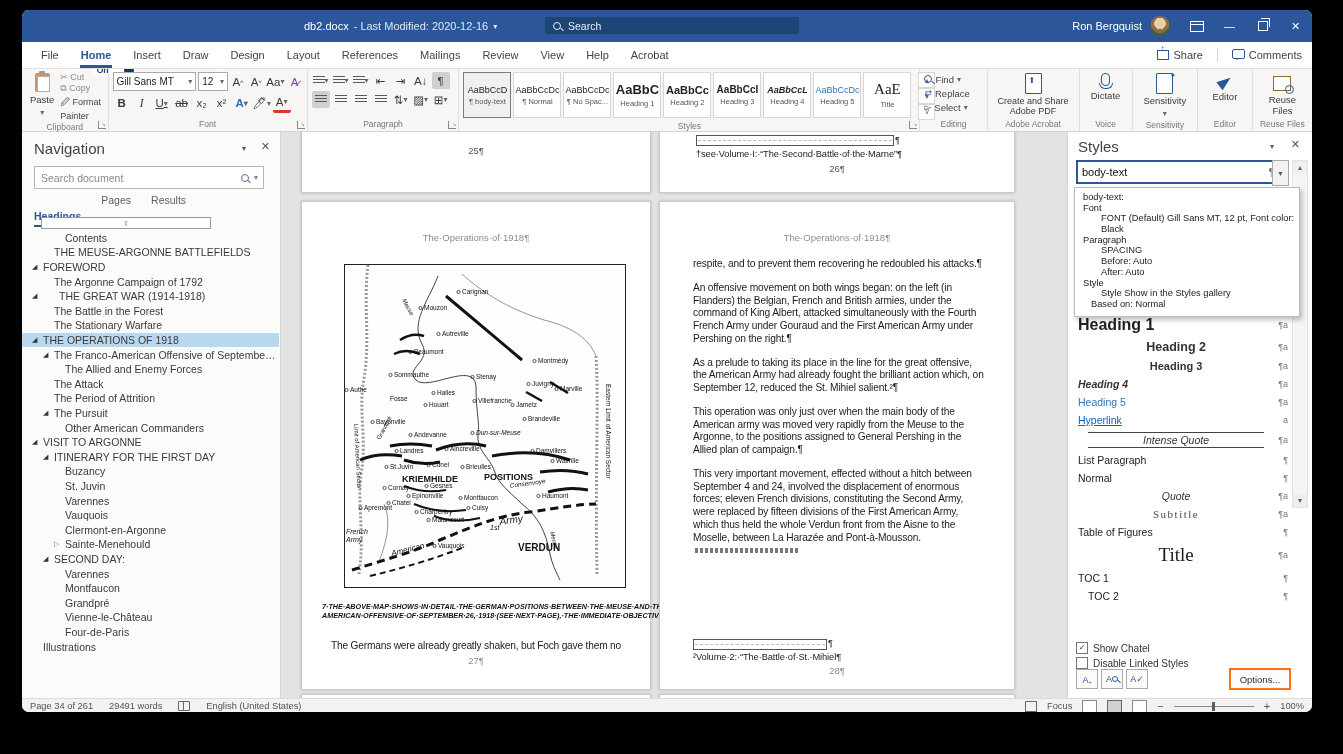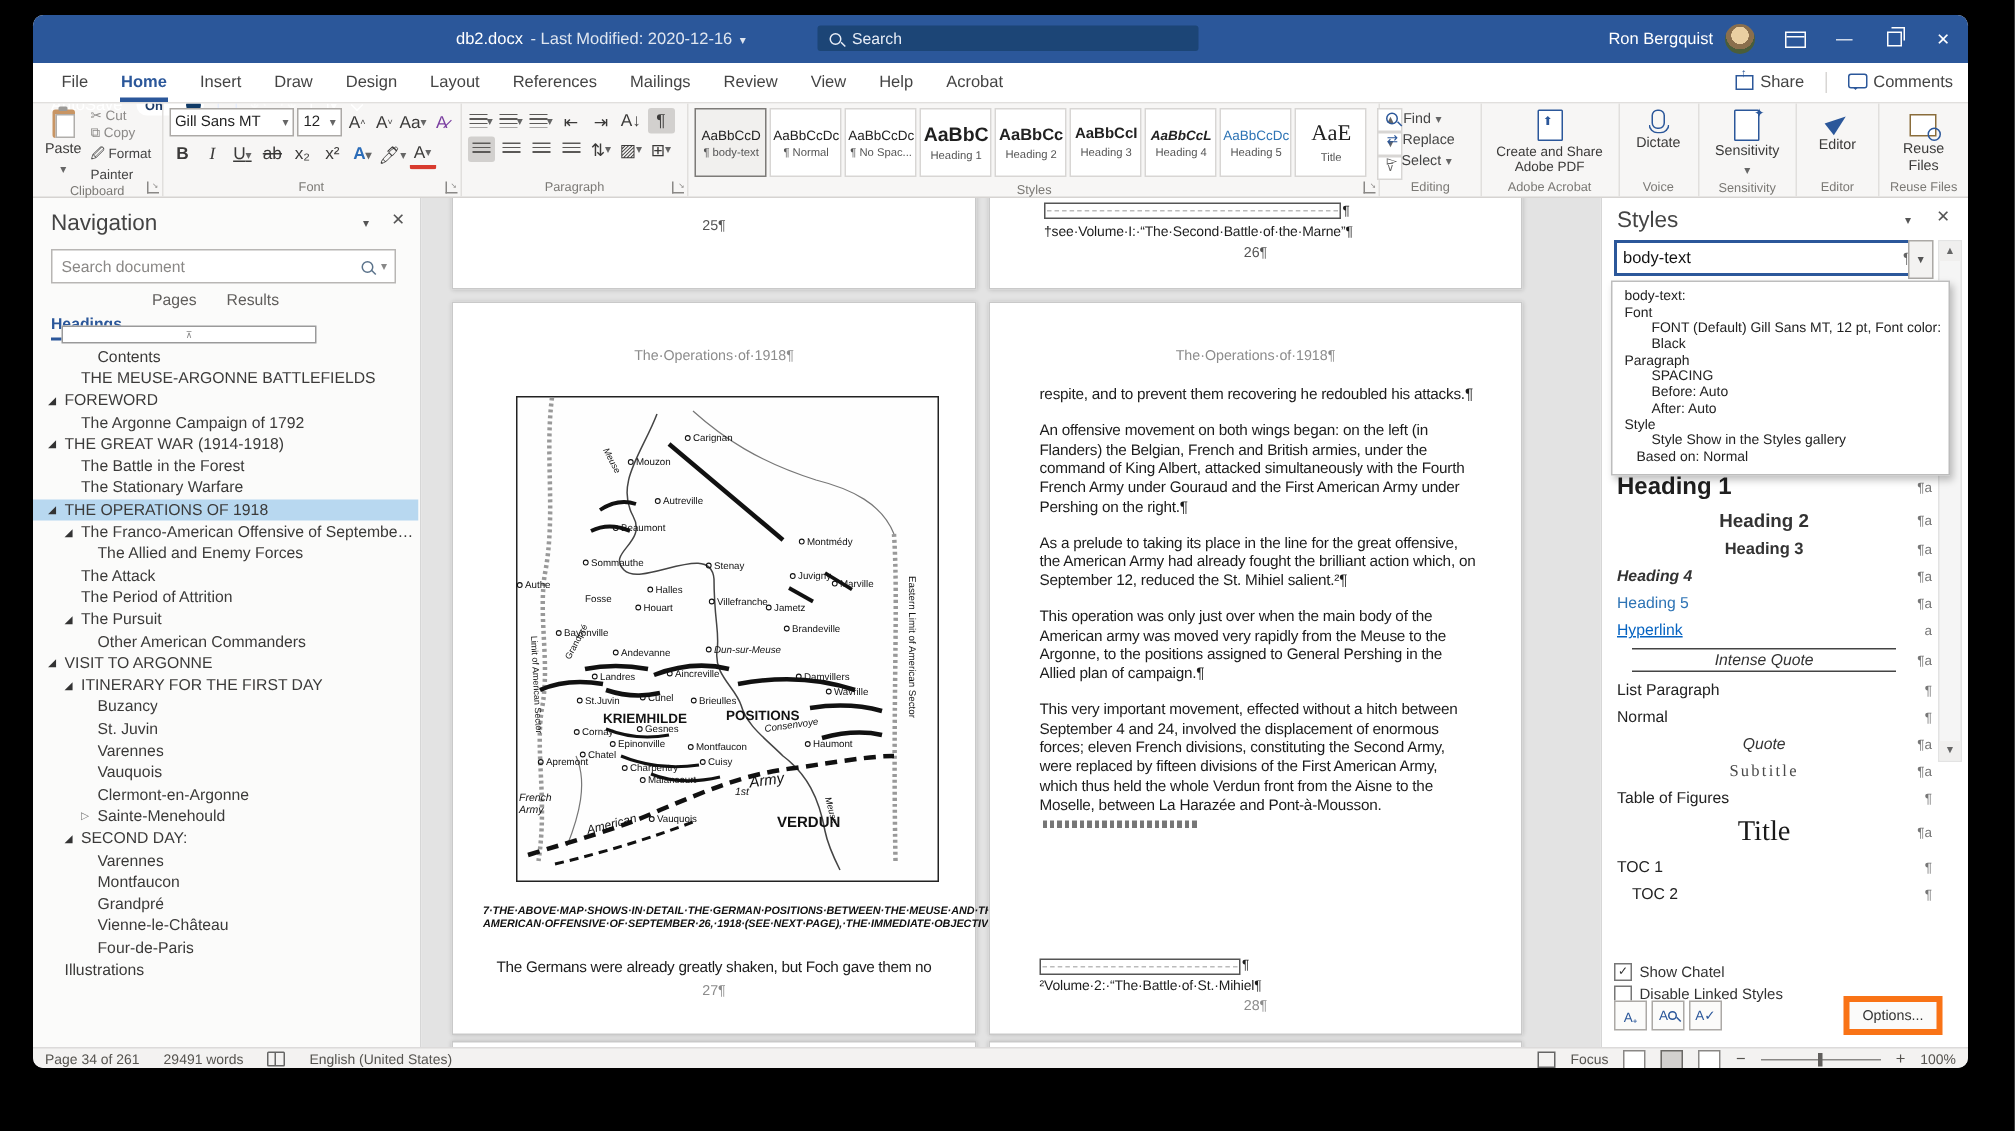--- a/index.html
+++ b/index.html
@@ -163,21 +163,21 @@
   .st-quote{font-size:10.5px;font-style:italic;text-align:center;}
   .st-subtitle{font-family:"Liberation Serif",serif;font-size:11px;letter-spacing:1.5px;text-align:center;color:#4a4a4a;}
   .st-title{font-family:"Liberation Serif",serif;font-size:19px;text-align:center;color:#1a1a1a;}
   .st-toc2{padding-left:10px;font-size:10.5px;}
   .sp-check{position:absolute;left:8px;display:flex;align-items:center;gap:5px;font-size:10px;color:#333;}
   .cb{width:10px;height:10px;border:1px solid #767676;background:#fff;font-size:8px;line-height:9px;
     text-align:center;color:#333;}
   .sp-btns{position:absolute;left:8px;bottom:8px;display:flex;align-items:center;gap:3px;}
   .sp-ib{width:20px;height:18px;border:1px solid #aca9a6;background:#fbfbfa;font-size:9px;color:#2b579a;
     display:flex;align-items:center;justify-content:center;}
-  .sp-opt{margin-left:78px;width:58px;height:18px;border:4px solid #f97316;background:#fbfbfa;font-size:9.5px;
+  .sp-opt{margin-left:78px;width:58px;height:18px;border:2px solid #f97316;background:#fbfbfa;font-size:9.5px;
     color:#333;display:flex;align-items:center;justify-content:center;}
   
   .statusbar{height:14px;background:#f3f2f1;border-top:1px solid #dcdada;display:flex;align-items:center;
     font-size:9.3px;color:#55534f;padding:0 8px;gap:16px;}
   .sb-right{margin-left:auto;display:flex;align-items:center;gap:10px;}
   .book{width:10px;height:8px;border:1px solid #666;border-radius:1px;position:relative;}
   .book::after{content:"";position:absolute;left:4px;top:0;bottom:0;width:1px;background:#666;}
   .vic{width:13px;height:11px;border:1px solid #8a8886;background:#fff;display:inline-block;}
   .vic.on{background:#d2d0ce;border-color:#6a6865;}
   .sliderline{width:80px;height:1px;background:#8a8886;position:relative;display:inline-block;}
@@ -493,21 +493,21 @@
             <span class="nav-lab">THE MEUSE-ARGONNE BATTLEFIELDS</span>
           </div>
           <div class="nav-row" style="padding-left: 10px;">
             <span class="tri">◢</span>
             <span class="nav-lab">FOREWORD</span>
           </div>
           <div class="nav-row" style="padding-left: 21px;">
             <span class="tri-sp"></span>
             <span class="nav-lab">The Argonne Campaign of 1792</span>
           </div>
-          <div class="nav-row" style="padding-left: 10px;">
+          <div class="nav-row" style="padding-left: 10px; gap: 16px;">
             <span class="tri">◢</span>
             <span class="nav-lab">THE GREAT WAR (1914-1918)</span>
           </div>
           <div class="nav-row" style="padding-left: 21px;">
             <span class="tri-sp"></span>
             <span class="nav-lab">The Battle in the Forest</span>
           </div>
           <div class="nav-row" style="padding-left: 21px;">
             <span class="tri-sp"></span>
             <span class="nav-lab">The Stationary Warfare</span>

